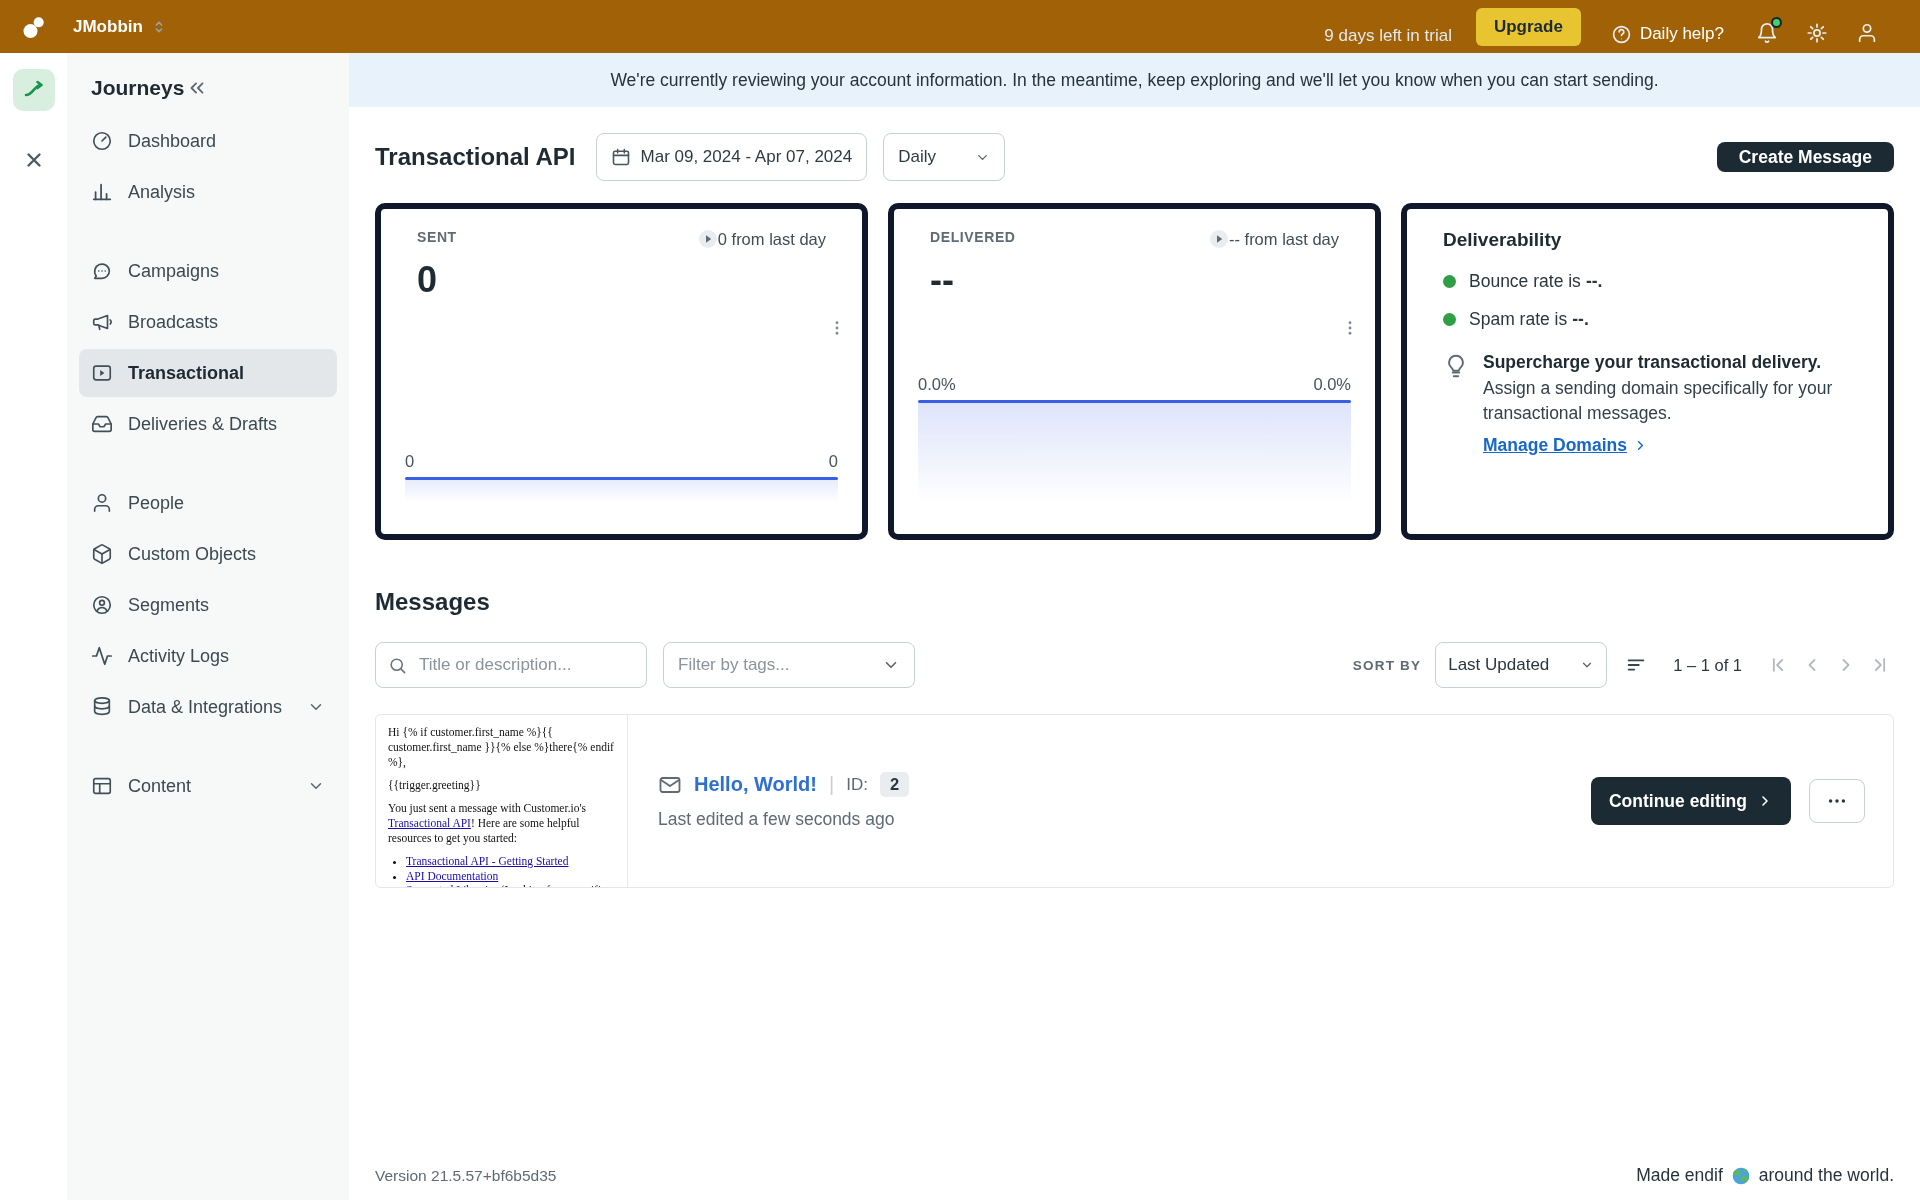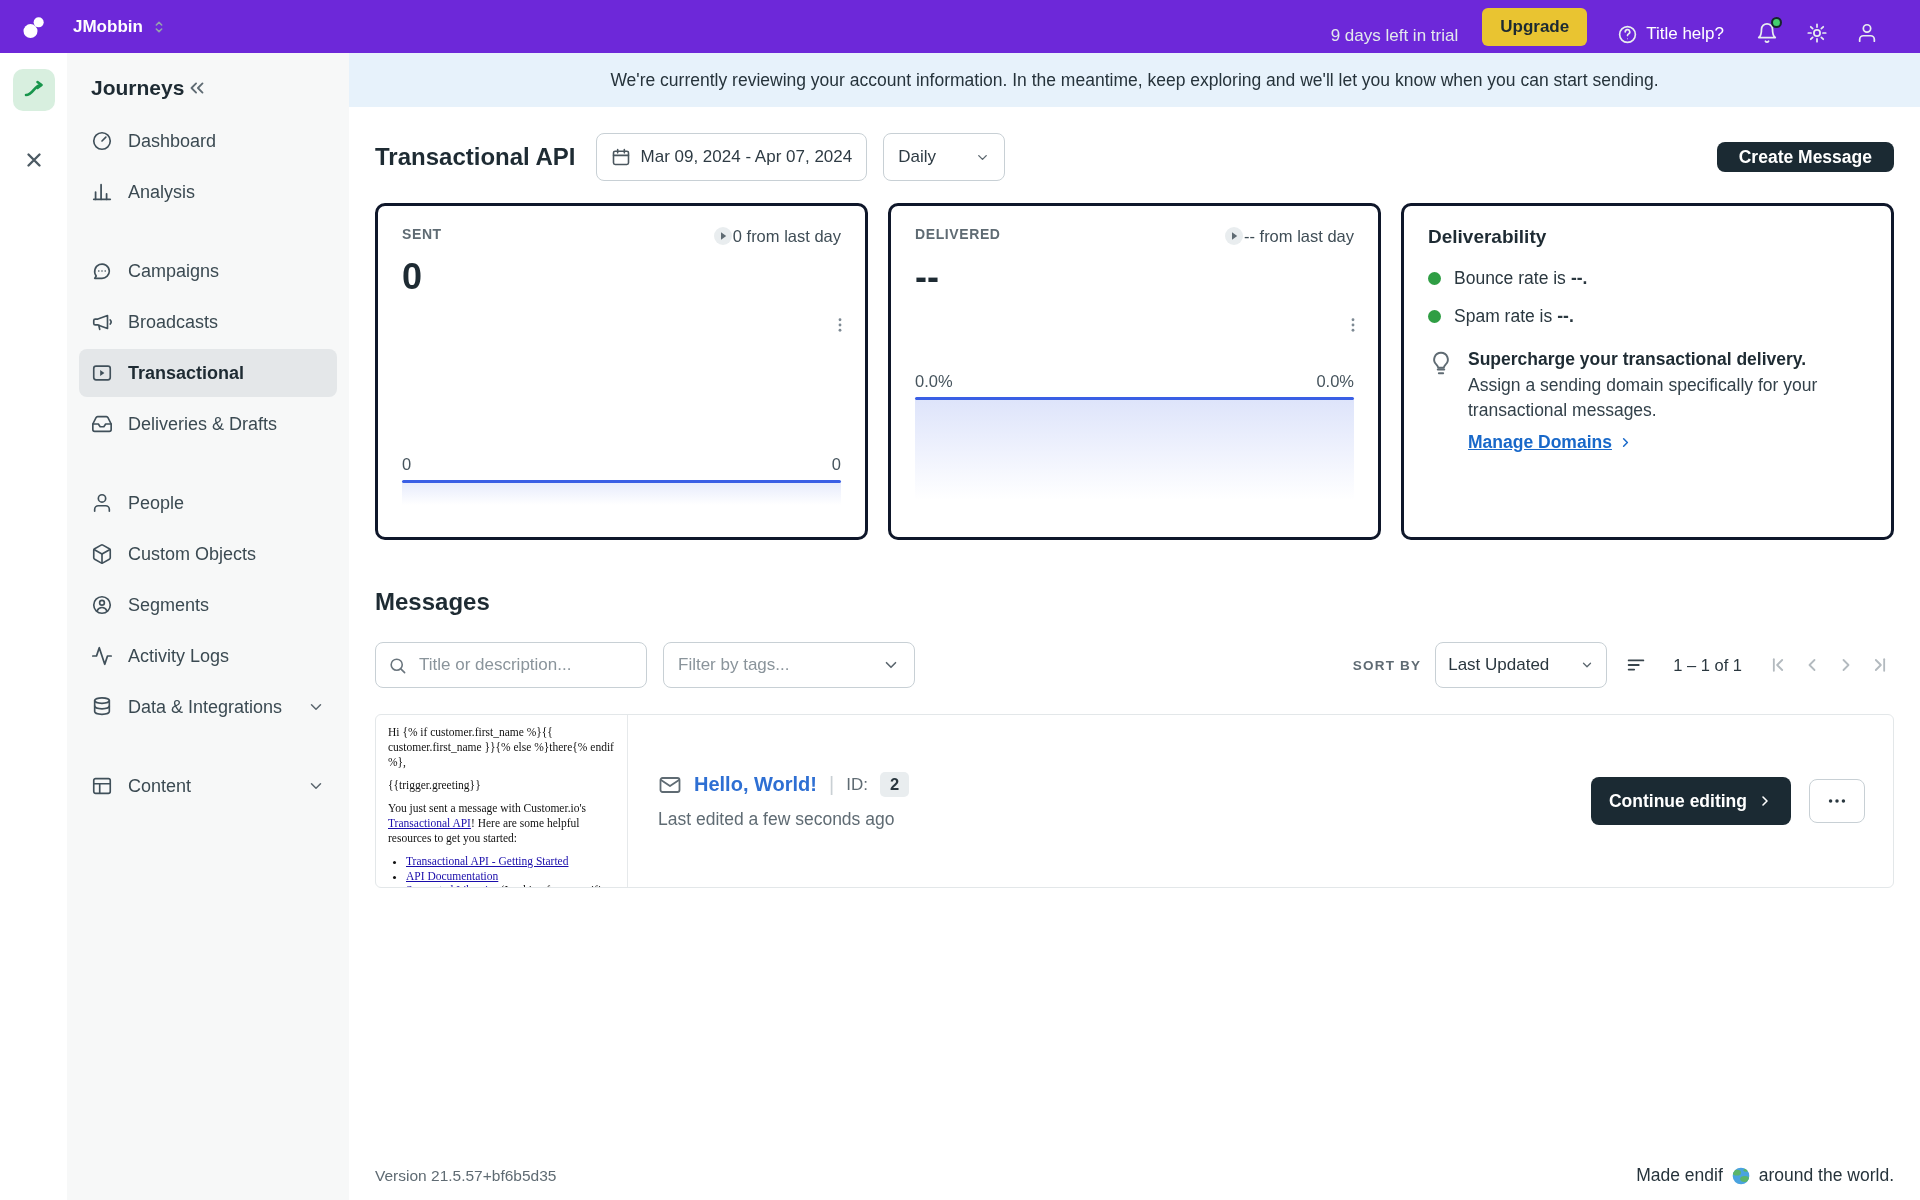--- a/index.html
+++ b/index.html
@@ -5,21 +5,21 @@
   * { box-sizing: border-box; }
   html,body { margin:0; padding:0; }
   body {
     width:1920px; height:1200px; overflow:hidden;
     font-family:"Liberation Sans","DejaVu Sans",sans-serif;
     background:#fff; color:#1e2b33;
   }
   .app { display:flex; flex-direction:column; height:1200px; }
 
   
-  .topbar { height:53px; flex:0 0 53px; background:#6d28d9; display:flex; align-items:center; }
+  .topbar { height:53px; flex:0 0 53px; background:#a16207; display:flex; align-items:center; }
   .topbar-logo { width:67px; display:flex; justify-content:center; align-items:center; }
   .workspace { display:flex; align-items:center; gap:8px; color:#fff; font-size:17px; font-weight:700; cursor:pointer; background:none; border:none; }
   .topbar-right { margin-left:auto; display:flex; align-items:flex-end; gap:24px; padding-right:40px; }
   .trial { color:#e3e9ec; font-size:17px; }
   .upgrade-btn { background:#e9c431; color:#1c2a32; font-weight:700; font-size:17px; padding:9px 18px; border-radius:6px; border:none; cursor:pointer; }
   .help { display:flex; gap:8px; color:#fff; font-size:17px; align-items:center; background:none; border:none; cursor:pointer; }
   .icon-btn { position:relative; color:#e8edef; background:none; border:none; padding:2px; cursor:pointer; display:flex; }
   .bell-dot { position:absolute; top:-3px; right:-2px; width:11px; height:11px; border-radius:50%; background:#43d06e; border:2px solid #16262e; }
 
   
@@ -44,21 +44,21 @@
   .banner { height:54px; flex:0 0 54px; background:#e7f2fb; display:flex; align-items:center; justify-content:center; font-size:17.5px; color:#26333b; }
   .content { padding:0 26px; display:flex; flex-direction:column; flex:1; min-height:0; }
 
   .page-head { display:flex; align-items:center; margin-top:26px; gap:16px; }
   .page-title { font-size:24px; font-weight:700; margin-right:4px; }
   .date-btn, .daily-btn { height:48px; border:1px solid #c8d0d5; border-radius:8px; background:#fff; display:flex; align-items:center; gap:10px; padding:0 14px; font-size:17px; color:#2e3b44; cursor:pointer; }
   .daily-btn { width:122px; justify-content:space-between; }
   .create-btn { margin-left:auto; background:#1b2a33; color:#fff; font-size:17.5px; font-weight:600; height:30px; padding:0 22px; border-radius:8px; border:none; cursor:pointer; }
 
   .cards { display:flex; gap:20px; margin-top:22px; }
-  .card { border:3px solid #0f172a; border-radius:10px; background:#fff; position:relative; height:337px; flex:1; padding:20px 24px; }
+  .card { border:6px solid #0f172a; border-radius:10px; background:#fff; position:relative; height:337px; flex:1; padding:20px 36px; }
   .metric-top { display:flex; justify-content:space-between; align-items:flex-start; }
   .metric-label { font-size:14px; font-weight:700; color:#5f6b73; letter-spacing:.6px; }
   .metric-value { font-size:36px; font-weight:700; margin-top:10px; color:#1e2b33; }
   .delta { display:flex; align-items:center; font-size:16.5px; color:#3f4d56; }
   .kebab { position:absolute; right:12px; top:106px; background:none; border:none; cursor:pointer; padding:4px; }
   .chart-sent { position:absolute; left:24px; right:24px; bottom:32px; }
   .axis-row { display:flex; justify-content:space-between; font-size:16.5px; color:#46545d; margin-bottom:6px; }
   .chart-line { height:3px; background:#3a5fe5; border-radius:2px; }
   .chart-fade { height:22px; background:linear-gradient(to bottom, rgba(58,95,229,.12), rgba(255,255,255,0)); }
   .chart-delivered { position:absolute; left:24px; right:24px; top:166px; }
@@ -130,21 +130,21 @@
     </button>
     <div class="topbar-right">
       <span class="trial">9 days left in trial</span>
       <button class="upgrade-btn">Upgrade</button>
       <button class="help">
         <svg width="21" height="21" viewBox="0 0 24 24" fill="none" stroke="#e8edef" stroke-width="1.9" stroke-linecap="round">
           <circle cx="12" cy="12" r="9"></circle>
           <path d="M9.4 9a2.6 2.6 0 1 1 3.7 2.4c-.8.4-1.1 1-1.1 1.8"></path>
           <circle cx="12" cy="16.8" r="0.6" fill="#e8edef" stroke="none"></circle>
         </svg>
-        <span>Title help?</span>
+        <span>Daily help?</span>
       </button>
       <button class="icon-btn">
         <svg width="22" height="22" viewBox="0 0 24 24" fill="none" stroke="#e8edef" stroke-width="1.9" stroke-linecap="round" stroke-linejoin="round">
           <path d="M18 8a6 6 0 0 0-12 0c0 7-3 9-3 9h18s-3-2-3-9"></path>
           <path d="M13.7 21a2 2 0 0 1-3.4 0"></path>
         </svg>
         <span class="bell-dot"></span>
       </button>
       <button class="icon-btn">
         <svg width="22" height="22" viewBox="0 0 24 24" fill="none" stroke="#e8edef" stroke-width="1.9" stroke-linecap="round">

